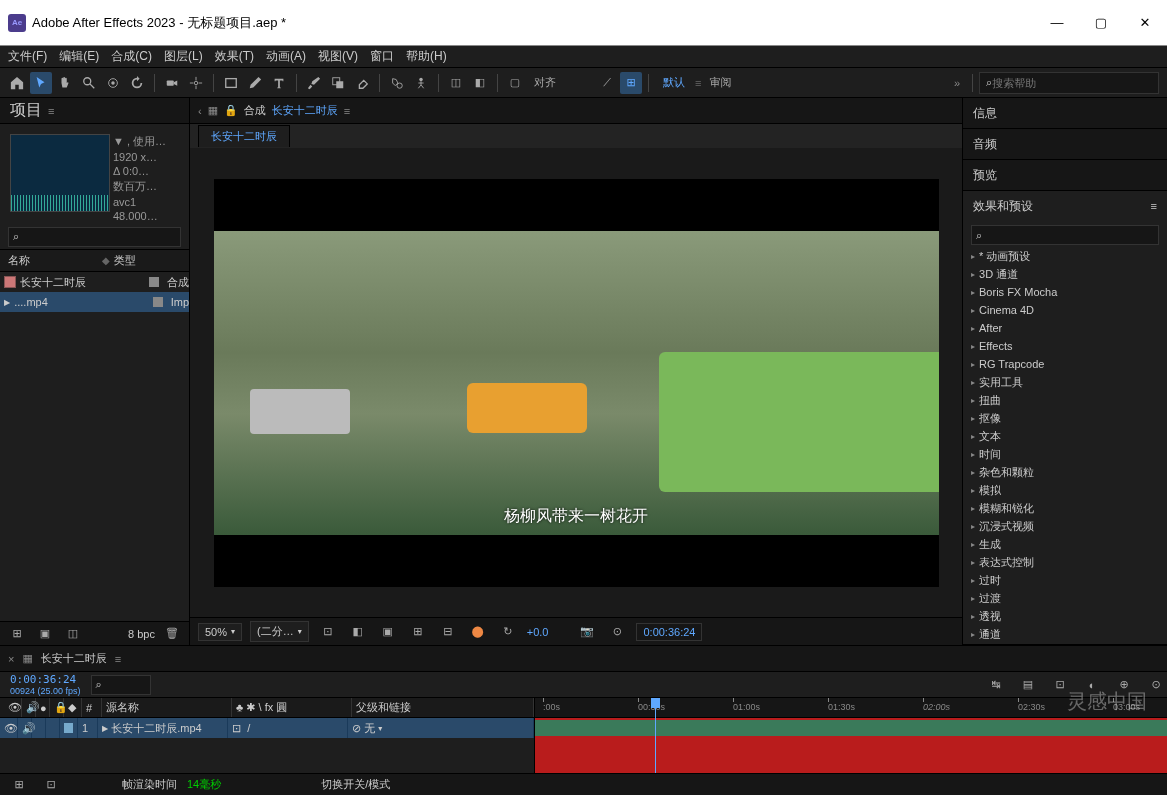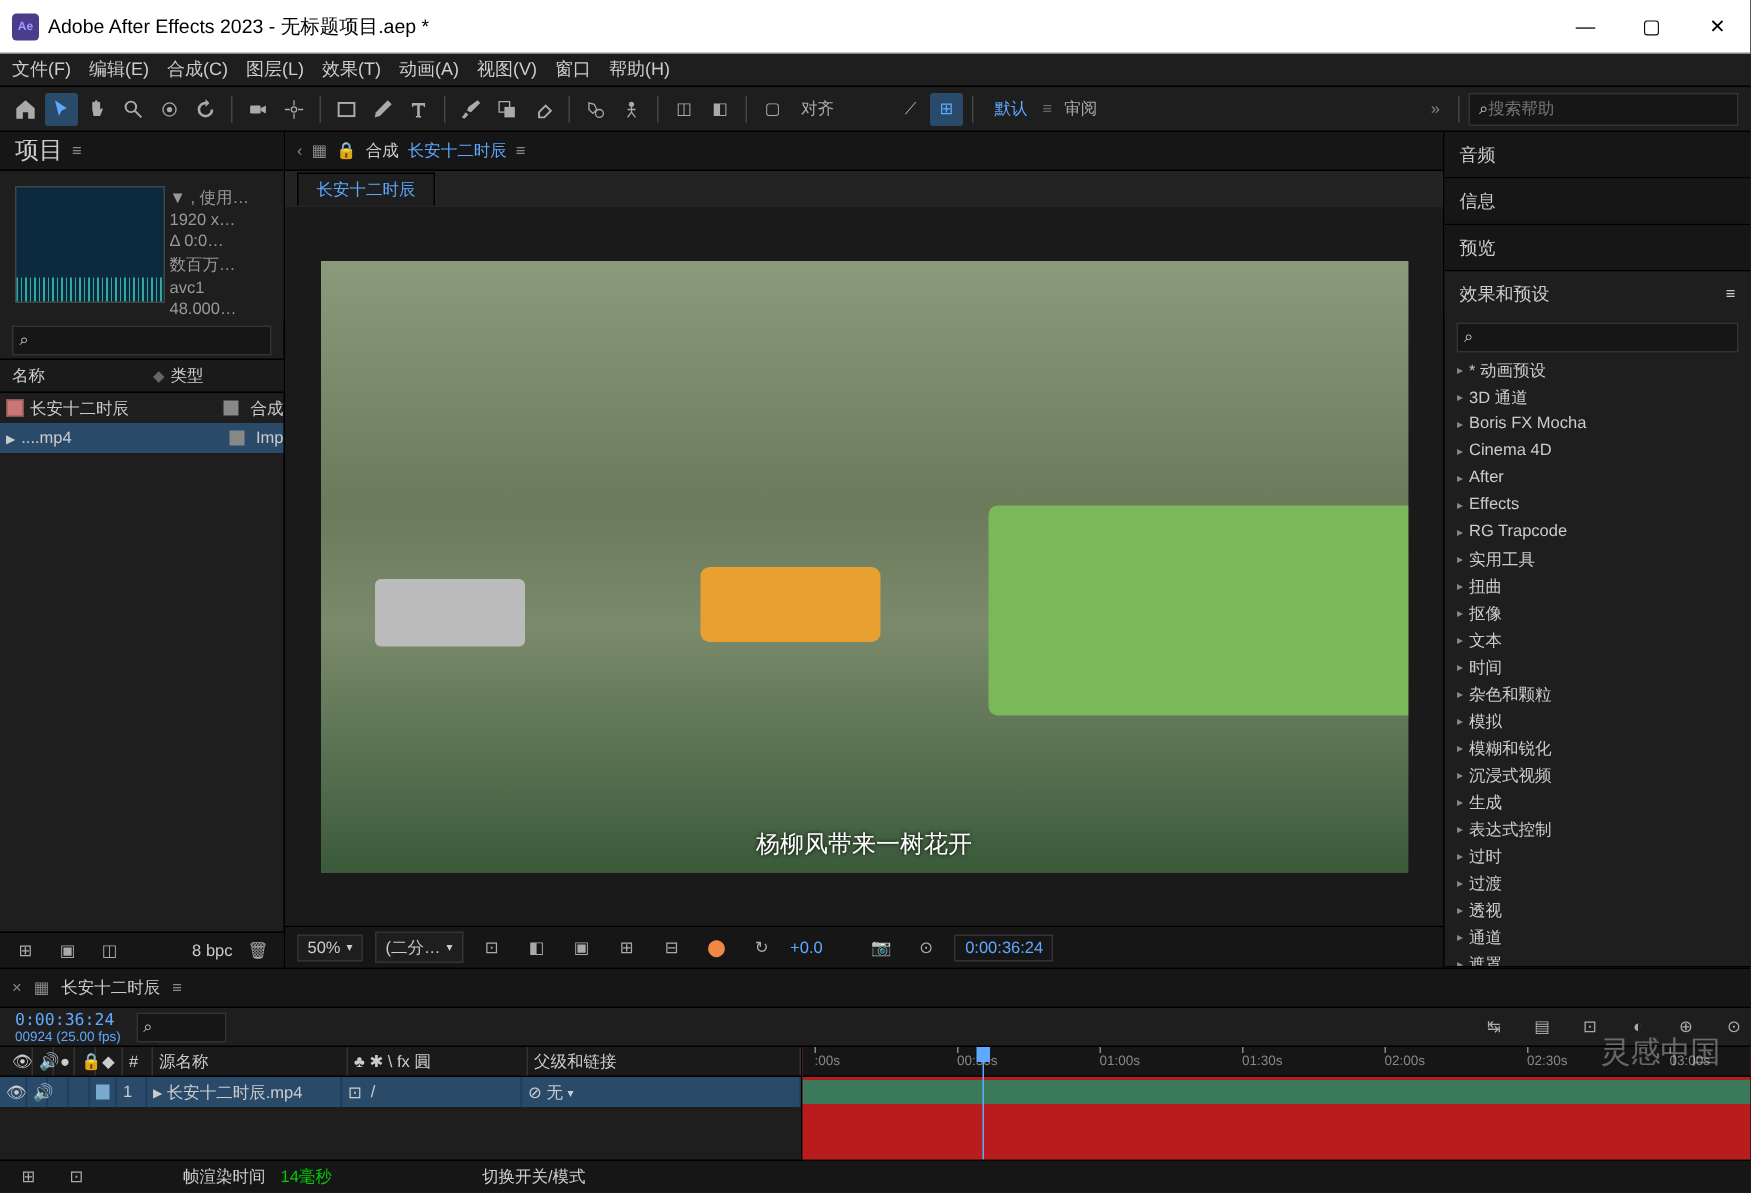--- a/index.html
+++ b/index.html
@@ -1,17 +1,17 @@
 <!DOCTYPE html>
 <html><head>
 <meta charset="utf-8">
 <style>
 *{margin:0;padding:0;box-sizing:border-box;font-family:"Segoe UI",Arial,sans-serif;font-size:11px;user-select:none}
 body{background:#1e1e1e;color:#ccc;width:1167px;height:795px;overflow:hidden;display:flex;flex-direction:column}
-.titlebar{height:36px;background:#fff;color:#000;display:flex;align-items:center;padding-left:8px;border-bottom:1px solid #888}
+.titlebar{height:46px;background:#fff;color:#000;display:flex;align-items:center;padding-left:8px;border-bottom:1px solid #888}
 .ae-logo{width:18px;height:18px;background:#4b3c8c;border-radius:3px;color:#9a9aff;font-size:8px;font-weight:bold;display:flex;align-items:center;justify-content:center;margin-right:6px}
 .titlebar-text{flex:1;font-size:13px}
 .winbtn{width:44px;height:30px;display:flex;align-items:center;justify-content:center;font-size:13px;cursor:pointer}
 .menubar{height:22px;background:#1e1e1e;display:flex;align-items:center;padding-left:8px;gap:12px;border-bottom:1px solid #000}
 .menubar span{cursor:pointer;font-size:12px}
 .toolbar{height:30px;background:#1e1e1e;display:flex;align-items:center;padding-left:6px;border-bottom:1px solid #000;gap:2px}
 .tbtn{width:22px;height:22px;display:flex;align-items:center;justify-content:center;cursor:pointer;border-radius:2px;color:#aaa}
 .tbtn.active{background:#2a4a6a;color:#5fa8ff}
 .tdiv{width:1px;height:18px;background:#444;margin:0 4px}
 .tlabel{color:#aaa;padding:0 6px;cursor:pointer}
@@ -39,21 +39,21 @@
 .proj-row .compicon{background:#c77;border:1px solid #855}
 .proj-row .name{flex:1;font-size:11px}
 .proj-row .tag{width:10px;height:10px;background:#888;margin-right:4px}
 .proj-foot{height:24px;background:#161616;display:flex;align-items:center;padding:0 6px;gap:6px;border-top:1px solid #000}
 .panel-center{flex:1;display:flex;flex-direction:column;background:#1e1e1e;min-width:0}
 .comp-header{height:26px;display:flex;align-items:center;padding-left:8px;background:#161616;border-bottom:1px solid #000;gap:6px}
 .comp-header .compname{color:#5fa8ff}
 .comp-tabs{height:24px;background:#232323;display:flex;align-items:center;padding-left:8px}
 .comp-tabs .ctab{background:#1e1e1e;padding:3px 12px;color:#5fa8ff;border:1px solid #000;border-bottom:none}
 .viewer{flex:1;background:#1a1a1a;display:flex;align-items:center;justify-content:center;position:relative;overflow:hidden}
-.video-frame{width:725px;height:408px;background:#000;display:flex;flex-direction:row}
+.video-frame{width:725px;height:408px;background:#000;display:flex;flex-direction:column}
 .letterbox{height:52px;background:#000}
 .video-img{flex:1;background:linear-gradient(180deg,#8a9a7a 0%,#6a7a5a 40%,#7a8a6a 60%,#3a5a3a 100%);position:relative;overflow:hidden}
 .bus{position:absolute;right:0;top:40%;width:280px;height:140px;background:#7ab85a;border-radius:6px 0 0 6px}
 .taxi{position:absolute;left:35%;top:50%;width:120px;height:50px;background:#e8a030;border-radius:6px}
 .car1{position:absolute;left:5%;top:52%;width:100px;height:45px;background:#bbb;border-radius:4px}
 .subtitle{position:absolute;bottom:8px;left:0;right:0;text-align:center;color:#fff;font-size:16px;text-shadow:0 0 3px #000}
 .watermark{position:absolute;left:6px;bottom:6px;color:#fff;font-size:22px;writing-mode:vertical-rl;text-orientation:upright;text-shadow:0 0 3px #000;opacity:0.8}
 .viewer-foot{height:28px;background:#161616;display:flex;align-items:center;padding:0 8px;gap:8px;border-top:1px solid #000}
 .vf-dd{background:#1e1e1e;border:1px solid #333;padding:2px 6px;cursor:pointer;display:flex;align-items:center;gap:4px}
 .vf-tc{color:#5fa8ff;border:1px solid #333;padding:2px 6px}
@@ -324,26 +324,26 @@
       <span style="width:12px"></span>
       <span class="tbtn">📷</span>
       <span class="tbtn">⊙</span>
       <span class="vf-tc">0:00:36:24</span>
     </div>
   </div>
 
   <div class="panel-right">
     <div class="rpanel">
         <div class="rpanel-hdr">
-          <span class="rpanel-title">音频</span>
+          <span class="rpanel-title">信息</span>
         </div>
       </div>
     <div class="rpanel">
         <div class="rpanel-hdr">
-          <span class="rpanel-title">信息</span>
+          <span class="rpanel-title">音频</span>
         </div>
       </div>
     <div class="rpanel">
         <div class="rpanel-hdr">
           <span class="rpanel-title">预览</span>
         </div>
       </div>
     <div class="rpanel" style="flex:1;display:flex;flex-direction:column;min-height:0">
       <div class="rpanel-hdr open">
         <span class="rpanel-title">效果和预设</span>
@@ -503,21 +503,21 @@
           </div>
         <div class="c" style="flex:1"><span>⊘</span>&nbsp;<span>无</span>&nbsp;<span style="font-size:8px">▾</span></div>
       </div>
     </div>
     <div class="tl-right">
       <div class="tl-ruler" id="tlruler">
           <div class="tl-tick" style="left: 8px;">:00s</div>
           <div class="tl-tick" style="left: 103px;">00:30s</div>
           <div class="tl-tick" style="left: 198px;">01:00s</div>
           <div class="tl-tick" style="left: 293px;">01:30s</div>
-          <div class="tl-tick" style="left: 388px;">02:00s</div>
+          <div class="tl-tick" style="left: 388px; font-style: italic;">02:00s</div>
           <div class="tl-tick" style="left: 483px;">02:30s</div>
           <div class="tl-tick" style="left: 578px;">03:00s</div>
         </div>
       <div class="tl-bar">
           <div class="tl-clip"></div>
         </div>
       <div class="playhead"></div>
     </div>
   </div>
   <div class="tl-foot">

